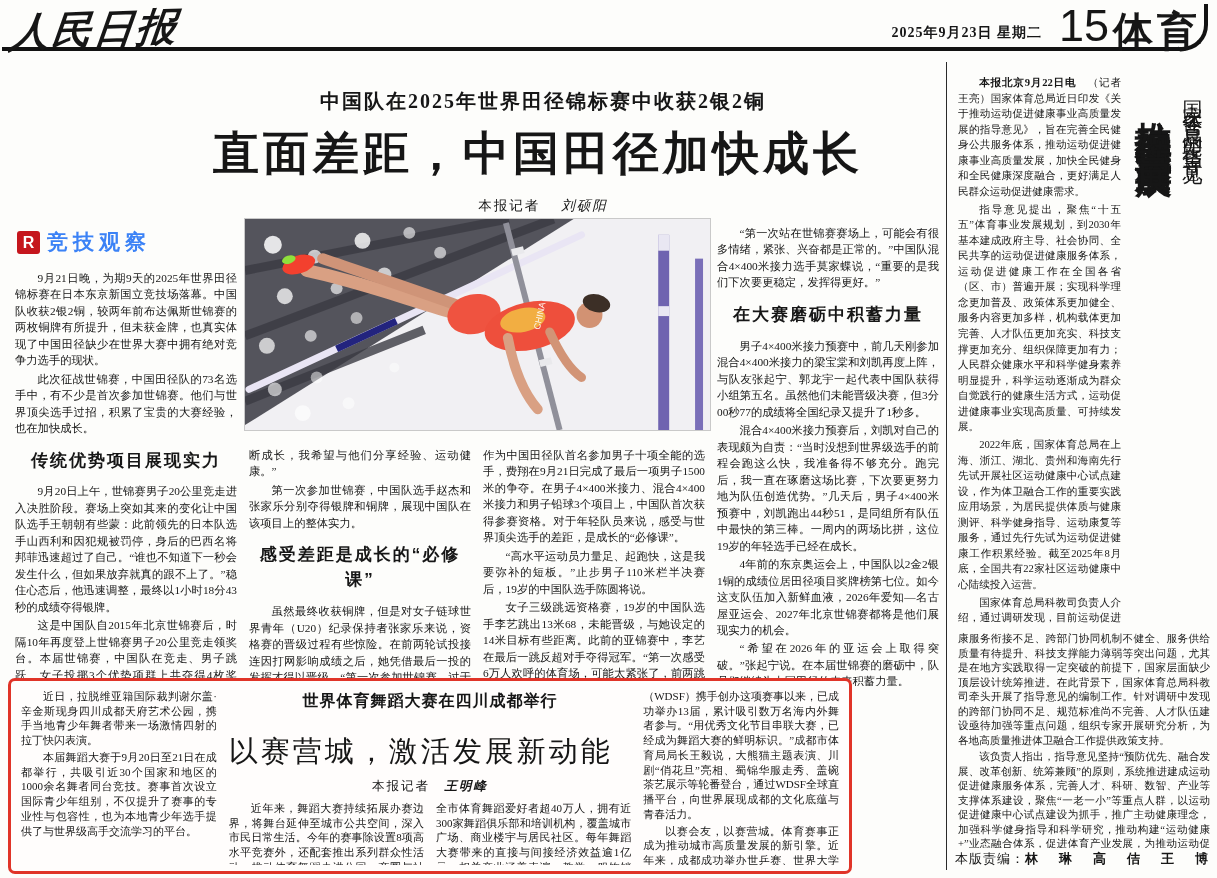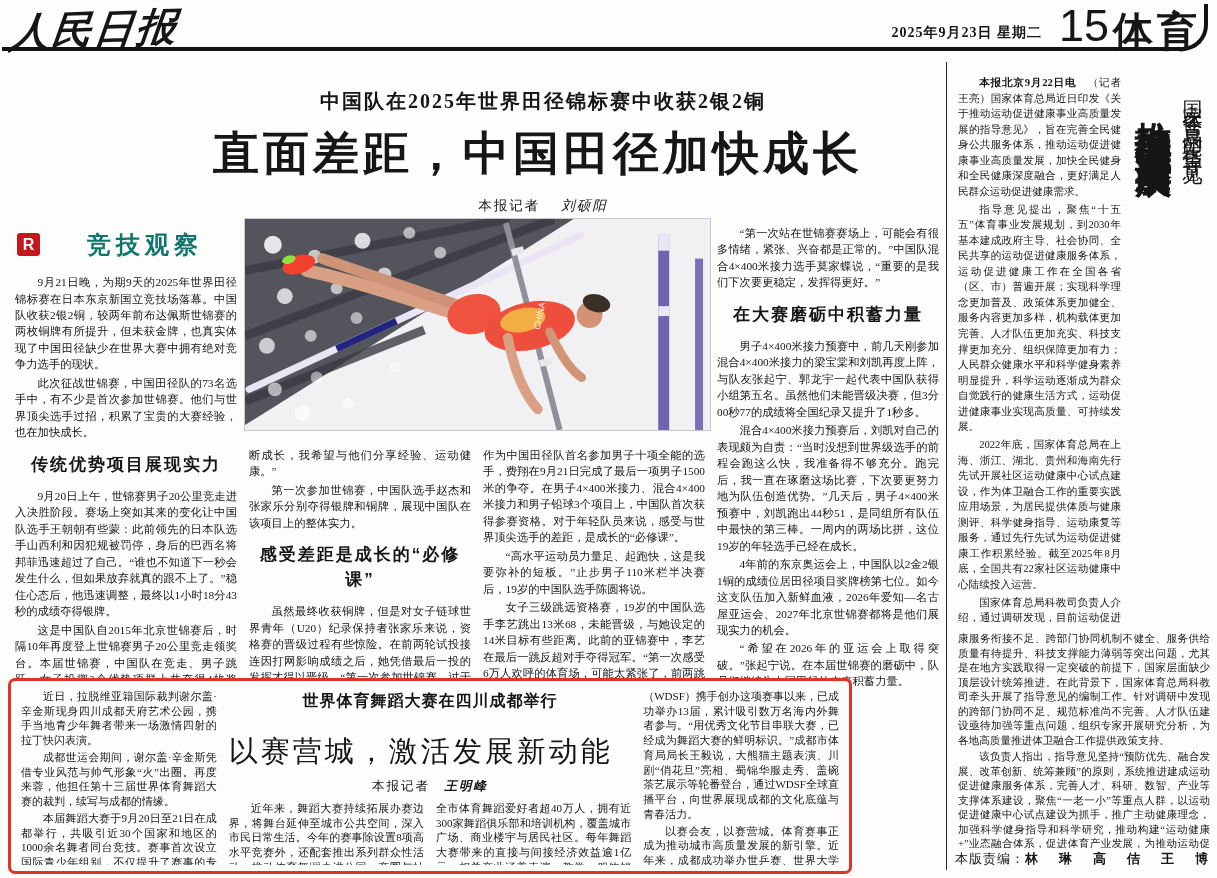--- a/index.html
+++ b/index.html
@@ -33,22 +33,22 @@
   .col.padded { padding-top:222px; }
   .blk { margin:0 0 2px 0; }
   .blk.p { text-indent:2em; }
   .blk.cont { text-indent:0; }
   .blk.subhead { text-indent:0; text-align:center; font-weight:900; font-family:"Liberation Sans", sans-serif;
                  font-size:17px; letter-spacing:2px; margin:12px 0 10px; }
 
   .badge-row { display:flex; align-items:center; gap:7px; margin:2px 0 12px 2px; }
   .badge-r { width:23px; height:23px; background:#c5161d; color:#fff; font-family:"Liberation Sans", sans-serif;
              font-weight:900; font-size:16px; display:flex; align-items:center; justify-content:center; border-radius:3px; }
-  .badge-label { color:#0f766e; font-weight:900; font-family:"Liberation Sans", sans-serif;
-                 font-size:24px; letter-spacing:5px;margin-left:40px; }
+  .badge-label { color:#3b82f6; font-weight:900; font-family:"Liberation Sans", sans-serif;
+                 font-size:21px; letter-spacing:5px; }
 
   .photo { position:absolute; left:229px; top:160px; width:467px; height:213px;
            border:1px solid #c9c9c9; background:#efeef1; }
   .photo svg { display:block; width:100%; height:100%; }
 
   
   .sidebar { position:absolute; left:952px; top:60px; width:263px; height:816px; }
   .sb-narrow { position:absolute; left:6px; top:15px; width:163px; height:552px; overflow:hidden;
                font-size:10.6px; line-height:1.47; text-align:justify; }
   .sb-wide { position:absolute; left:6px; top:572px; width:252px; height:216px; overflow:hidden;
@@ -217,21 +217,20 @@
     </div>
     <div class="sb-editors">
       <span>本版责编：</span><b>林　琳　高　佶　王　博</b>
     </div>
   </aside>
 
   <section class="dance-box">
     <div class="dance-col">
       <div>
           <div class="blk p">近日，拉脱维亚籍国际裁判谢尔盖·辛金斯现身四川成都天府艺术公园，携手当地青少年舞者带来一场激情四射的拉丁快闪表演。</div>
-          <div class="blk p">成都世运会期间，谢尔盖·辛金斯凭借专业风范与帅气形象“火”出圈。再度来蓉，他担任第十三届世界体育舞蹈大赛的裁判，续写与成都的情缘。</div>
           <div class="blk p">本届舞蹈大赛于9月20日至21日在成都举行，共吸引近30个国家和地区的1000余名舞者同台竞技。赛事首次设立国际青少年组别，不仅提升了赛事的专业性与包容性，也为本地青少年选手提供了与世界级高手交流学习的平台。</div>
         </div>
     </div>
     <div class="dance-mid">
       <div class="dance-kicker">世界体育舞蹈大赛在四川成都举行</div>
       <div class="dance-headline">以赛营城，激活发展新动能</div>
       <div class="dance-byline">
         <span>本报记者</span>　<span class="name">王明峰</span>
       </div>
       <div class="dance-mid-cols">

